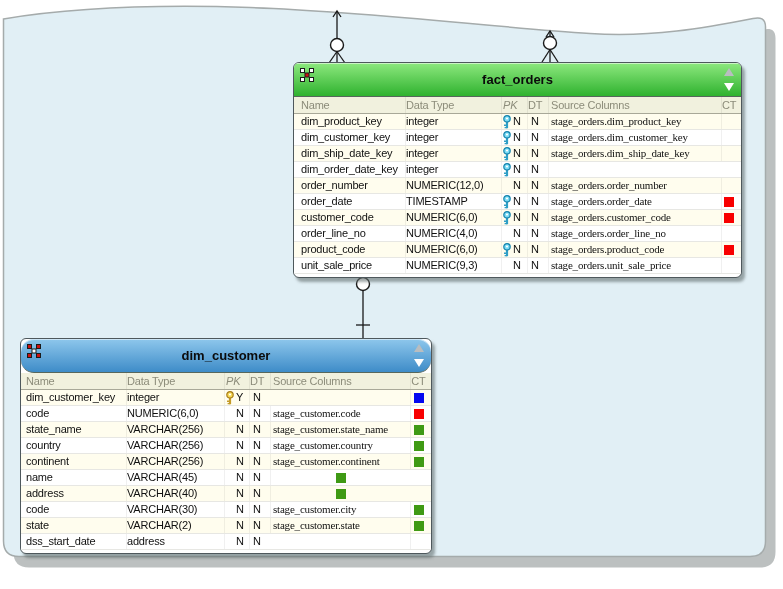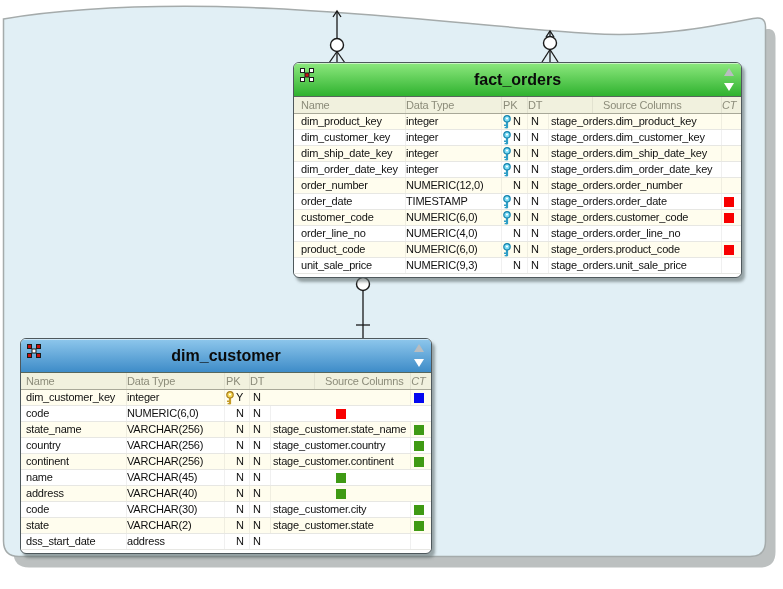--- a/index.html
+++ b/index.html
@@ -9,44 +9,44 @@
 
   
   .table{position:absolute;z-index:2;background:#ffffff;border:1.5px solid #4e585c;border-radius:6px;
     box-shadow:3px 4px 3px rgba(100,112,112,0.6);overflow:hidden;padding-bottom:3px;}
   .table--fact{left:293px;top:62px;width:447px;}
   .table--dim{left:20px;top:338px;width:410px;}
 
   .t-header{position:relative;height:33px;border-bottom:1px solid #57675c;
     box-shadow:inset 0 1px 0 rgba(255,255,255,0.55);}
   .t-title{position:absolute;left:0;right:0;top:0;text-align:center;line-height:33px;
-    font-size:16px;font-weight:bold;color:#0b0b0b;}
+    font-size:13px;font-weight:bold;color:#0b0b0b;}
   .t-icon{position:absolute;left:6px;top:5px;width:14px;height:14px;}
   .arrow{position:absolute;right:7px;width:0;height:0;border-left:5px solid transparent;border-right:5px solid transparent;}
   .arrow.up{top:5px;border-bottom:8px solid #b9bdc0;}
   .arrow.down{bottom:5px;border-top:8px solid #ffffff;}
 
   .grid{display:grid;align-items:center;}
   .g-fact{grid-template-columns:7px 104px 96px 26px 21px 1fr 15px 5px;}
   .g-dim {grid-template-columns:5px 100px 98px 25px 21px 1fr 16px 5px;}
 
   .t-colhead{height:16px;background:#f1f1de;border-bottom:1px solid #a8a898;}
   .t-colhead .cell{font-size:11px;line-height:16px;color:#8c8c7a;letter-spacing:-0.2px;white-space:nowrap;}
-  .t-colhead .c-ct{text-align:center;font-style:italic;}
+  .t-colhead .c-ct{text-align:center;}
 
   .row{height:15px;background:#ffffff;border-bottom:1px solid #e7e7e3;}
   .row.odd{background:#fffdee;}
   .row .cell{font-size:11px;line-height:15px;color:#111;letter-spacing:-0.2px;white-space:nowrap;}
   .c-datatype,.c-pk,.c-dt,.c-source,.c-ct{border-left:1px solid rgba(0,0,0,0.06);}
   .row .c-pk{display:flex;align-items:center;height:15px;}
   .keyslot{display:inline-block;width:11px;height:14px;flex:0 0 11px;}
   .row .c-dt{padding-left:3px;}
-  .row .c-source{padding-left:2px;}
-  .t-colhead .c-source{padding-left:10px;margin-left:44px;}
-  .t-colhead .c-pk{padding-left:1px;}
+  .row .c-source{padding-left:2px;font-family:Liberation Serif, serif;}
+  .t-colhead .c-source{padding-left:2px;}
+  .t-colhead .c-pk{padding-left:1px;font-style:italic;}
   .row .c-ct{display:flex;align-items:center;justify-content:center;height:15px;}
   .ct-square{width:10px;height:10px;display:block;}
 </style>
 </head>
 <body>
 
 <div id="stage">
 
   <svg id="bg-svg" width="783" height="589" viewBox="0 0 783 589">
 
@@ -181,21 +181,20 @@
             <span class="keyslot"><svg width="10" height="14" viewBox="0 0 10 14">
                 <line x1="5" y1="6" x2="5" y2="13.2" stroke="#2e9ec6" stroke-width="2.2"></line>
                 <line x1="5" y1="10.3" x2="2" y2="10.3" stroke="#2e9ec6" stroke-width="1.4"></line>
                 <line x1="5" y1="12.6" x2="2.6" y2="12.6" stroke="#2e9ec6" stroke-width="1.4"></line>
                 <circle cx="5" cy="3.8" r="3.2" fill="#7adcf5" stroke="#1583ad" stroke-width="1.2"></circle>
                 <circle cx="5" cy="3.5" r="1.1" fill="#ffffff"></circle>
               </svg></span>
             <span class="letter">N</span>
           </span>
           <span class="cell c-dt">N</span>
-          <span class="cell c-source">stage_orders.dim_order_date_key</span>
           <span class="cell c-ct"></span>
           <span class="cell pad"></span>
         </div>
         <div class="row grid g-fact odd">
           <span class="cell pad"></span>
           <span class="cell c-name">order_number</span>
           <span class="cell c-datatype">NUMERIC(12,0)</span>
           <span class="cell c-pk">
             <span class="keyslot"></span>
             <span class="letter">N</span>
@@ -291,21 +290,21 @@
           </span>
           <span class="cell c-dt">N</span>
           <span class="cell c-source">stage_orders.unit_sale_price</span>
           <span class="cell c-ct"></span>
           <span class="cell pad"></span>
         </div>
       </div>
   </div>
 
   <div class="table table--dim">
-    <div class="t-header" style="background: linear-gradient(rgb(142, 199, 236), rgb(62, 140, 200));">
+    <div class="t-header" style="background: linear-gradient(rgb(142, 199, 236), rgb(62, 140, 200)); border-radius: 13px;">
       <span class="t-icon">
         <svg width="14" height="14" viewBox="0 0 14 14">
           <g stroke="#1a1a1a" stroke-width="1">
             <rect x="0.5" y="0.5" width="4" height="4" fill="#cc1111"></rect>
             <rect x="9.5" y="0.5" width="4" height="4" fill="#cc1111"></rect>
             <rect x="0.5" y="9.5" width="4" height="4" fill="#cc1111"></rect>
             <rect x="9.5" y="9.5" width="4" height="4" fill="#cc1111"></rect>
             <rect x="5" y="5" width="4" height="4" fill="#ffffff"></rect>
           </g>
         </svg>
@@ -348,20 +347,21 @@
         </div>
         <div class="row grid g-dim">
           <span class="cell pad"></span>
           <span class="cell c-name">code</span>
           <span class="cell c-datatype">NUMERIC(6,0)</span>
           <span class="cell c-pk">
             <span class="keyslot"></span>
             <span class="letter">N</span>
           </span>
           <span class="cell c-dt">N</span>
+          <span class="cell c-source">stage_customer.code</span>
           <span class="cell c-ct">
             <span class="ct-square" style="background:#f80000"></span>
           </span>
           <span class="cell pad"></span>
         </div>
         <div class="row grid g-dim odd">
           <span class="cell pad"></span>
           <span class="cell c-name">state_name</span>
           <span class="cell c-datatype">VARCHAR(256)</span>
           <span class="cell c-pk">

